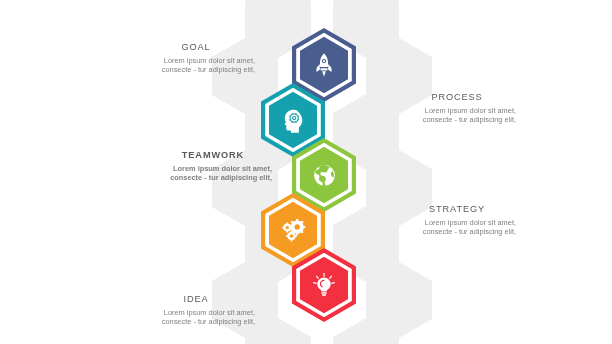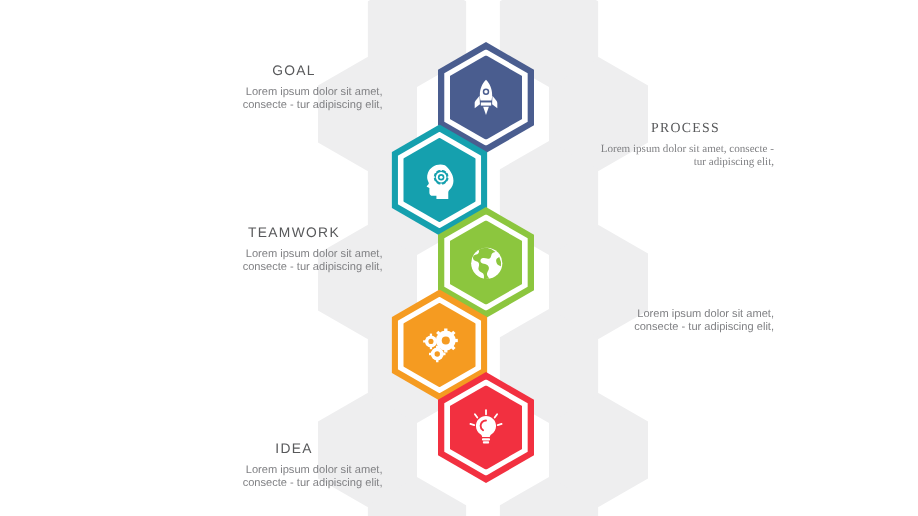--- a/index.html
+++ b/index.html
@@ -118,31 +118,32 @@
     <div class="bg-hex" style="left:333px; top:206px;"></div>
     <div class="bg-hex" style="left:333px; top:-18px;"></div>
     <div class="bg-hex" style="left:333px; top:318px;"></div>
   </div>
 
   <div class="txt left-side" style="left:137px; top:42px;">
     <div class="ttl">GOAL</div>
     <div class="bdy">Lorem ipsum dolor sit amet, consecte  -  tur adipiscing elit,</div>
   </div>
 
-  <div class="txt right-align" style="left:398px; top:80px;font-family:Liberation Serif, serif;">
+  <div class="txt right-align" style="left:398px; top:92px;">
     <div class="ttl">PROCESS</div>
     <div class="bdy">Lorem ipsum dolor sit amet, consecte  -  tur adipiscing elit,</div>
   </div>
 
-  <div class="txt left-side" style="left:137px; top:150px;">
+  <div class="txt left-side" style="left:154px; top:150px;font-weight:bold;">
     <div class="ttl">TEAMWORK</div>
     <div class="bdy">Lorem ipsum dolor sit amet, consecte  -  tur adipiscing elit,</div>
   </div>
 
   <div class="txt right-align" style="left:398px; top:204px;">
+    <div class="ttl">STRATEGY</div>
     <div class="bdy">Lorem ipsum dolor sit amet, consecte  -  tur adipiscing elit,</div>
   </div>
 
   <div class="txt left-side" style="left:137px; top:258px;margin-top:36px;">
     <div class="ttl">IDEA</div>
     <div class="bdy">Lorem ipsum dolor sit amet, consecte  -  tur adipiscing elit,</div>
   </div>
 
   <div class="node" style="left:292px; top:28px;">
     <div class="hex-outer" style="background:#4a5d8f;"></div>

